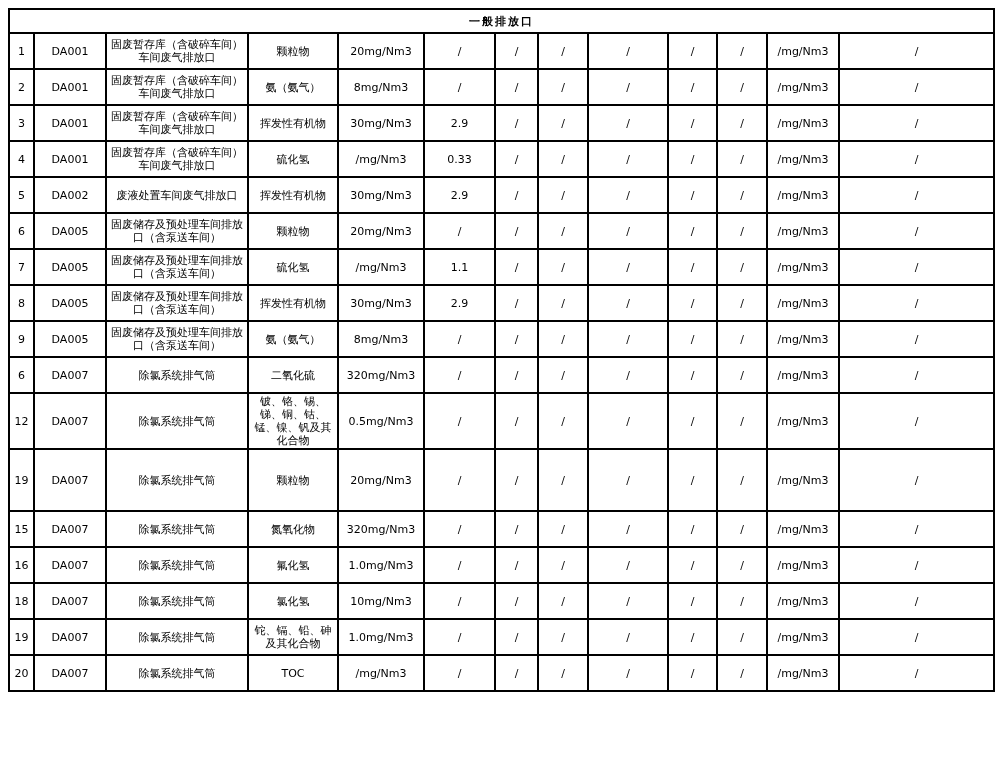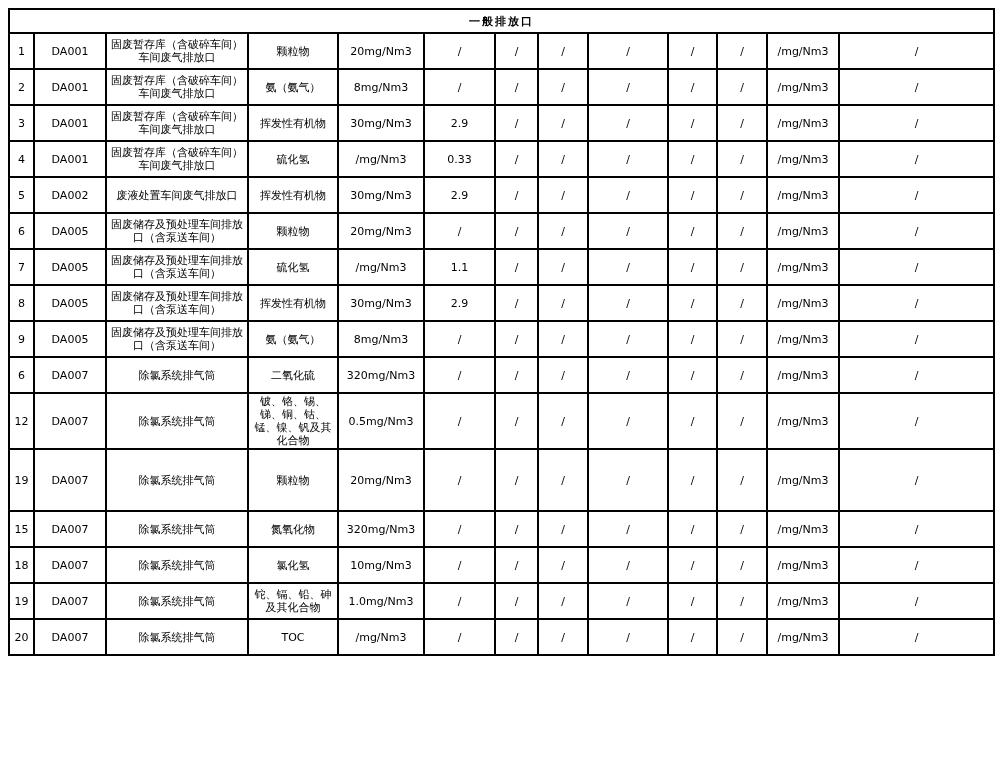--- a/index.html
+++ b/index.html
@@ -258,20 +258,35 @@
           <td>/</td>
           <td>/</td>
           <td>/</td>
           <td>/</td>
           <td>/</td>
           <td>/</td>
           <td>/mg/Nm3</td>
           <td>/</td>
         </tr>
         <tr>
+          <td>16</td>
+          <td>DA007</td>
+          <td>除氯系统排气筒</td>
+          <td>氟化氢</td>
+          <td>1.0mg/Nm3</td>
+          <td>/</td>
+          <td>/</td>
+          <td>/</td>
+          <td>/</td>
+          <td>/</td>
+          <td>/</td>
+          <td>/mg/Nm3</td>
+          <td>/</td>
+        </tr>
+        <tr>
           <td>18</td>
           <td>DA007</td>
           <td>除氯系统排气筒</td>
           <td>氯化氢</td>
           <td>10mg/Nm3</td>
           <td>/</td>
           <td>/</td>
           <td>/</td>
           <td>/</td>
           <td>/</td>

